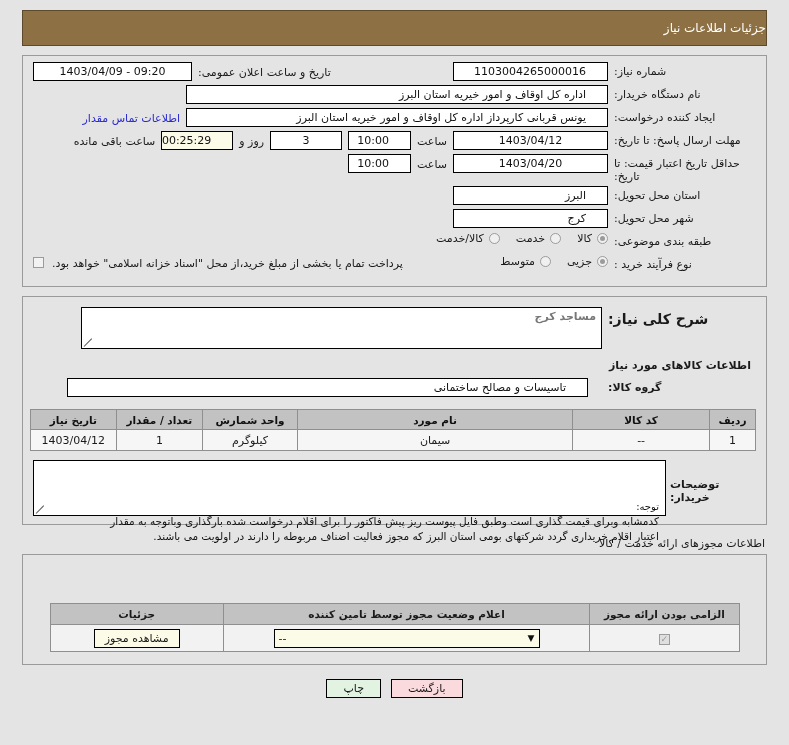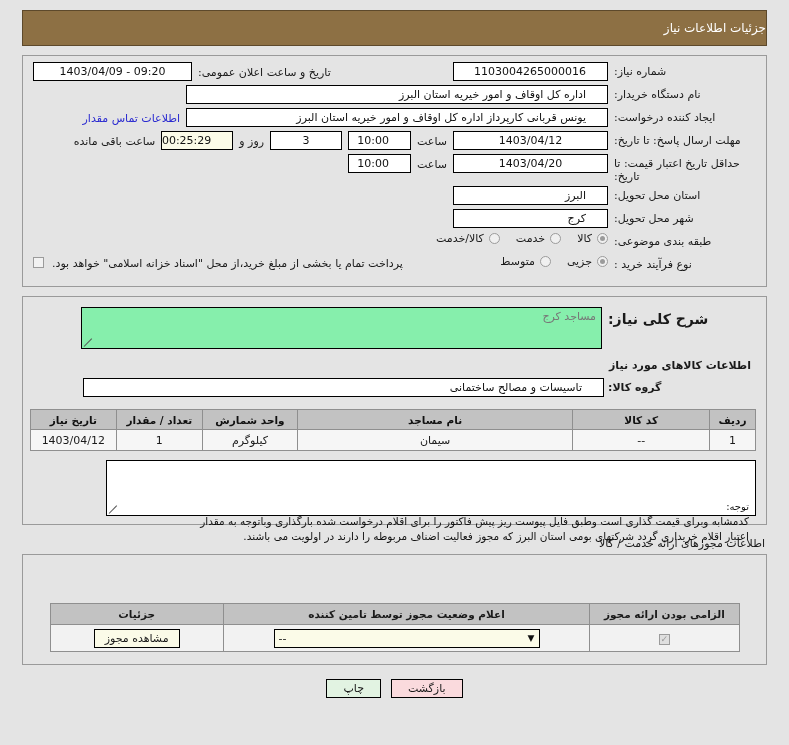--- a/index.html
+++ b/index.html
@@ -198,29 +198,30 @@
     width: 148px;
     flex: 0 0 148px;
     text-align: left;
     padding-left: 6px;
     padding-top: 4px;
     font-weight: bold;
     font-size: 14px;
   }
   .textarea-box {
     border: 1px solid #000;
-    background: #86efac;
+    background: #ffffff;
     width: 521px;
     height: 42px;
     box-sizing: border-box;
     padding: 2px 5px;
     font-size: 11px;
     text-align: right;
     position: relative;
     color: #777;
+    font-weight: bold;
   }
   .resize-grip {
     position: absolute;
     left: 2px; bottom: 1px;
     width: 9px; height: 9px;
   }
   .resize-grip::before {
     content: "";
     position: absolute;
     left: 0; top: 8px;
@@ -234,21 +235,21 @@
     font-weight: bold;
     font-size: 11px;
     text-align: right;
     margin: 10px 5px 6px 0;
   }
   .group-row { display: flex; align-items: center; margin-top: 2px; }
   .group-label {
     width: 148px;
     flex: 0 0 148px;
     text-align: left;
-    padding-left: 4px;
+    padding-left: 20px;
     font-weight: bold;
     font-size: 11px;
   }
 
   
   .gtable {
     border-collapse: collapse;
     width: 726px;
     margin: 12px auto 0 auto;
     font-size: 11px;
@@ -518,39 +519,40 @@
     <div class="group-row">
       <div class="group-label">گروه کالا:</div>
       <div class="txtbox" style="width:521px;">تاسیسات و مصالح ساختمانی</div>
     </div>
 
     <table class="gtable">
       <thead>
         <tr>
           <th class="col-radif">ردیف</th>
           <th class="col-code">کد کالا</th>
-          <th class="col-name">نام مساجد</th>
+          <th class="col-name">نام مورد</th>
           <th class="col-unit">واحد شمارش</th>
           <th class="col-qty">تعداد / مقدار</th>
           <th class="col-date">تاریخ نیاز</th>
         </tr>
       </thead>
       <tbody>
         <tr>
           <td>1</td>
           <td>--</td>
           <td>سیمان</td>
           <td>کیلوگرم</td>
           <td>1</td>
           <td>1403/04/12</td>
         </tr>
       </tbody>
     </table>
 
     <div class="noterow">
+      <div class="note-label">توضیحات خریدار:</div>
       <div class="note-box">
         <div class="t1">توجه:</div>
         <div>کدمشابه وبرای قیمت گذاری است وطبق فایل پیوست ریز پیش فاکتور را برای اقلام درخواست شده بارگذاری وباتوجه به مقدار</div>
         <div>اعتبار اقلام خریداری گردد شرکتهای بومی استان البرز که مجوز فعالیت اضناف مربوطه را دارند در اولویت می باشند.</div>
         <span class="resize-grip"></span>
       </div>
     </div>
 
   </div>
 </div>

